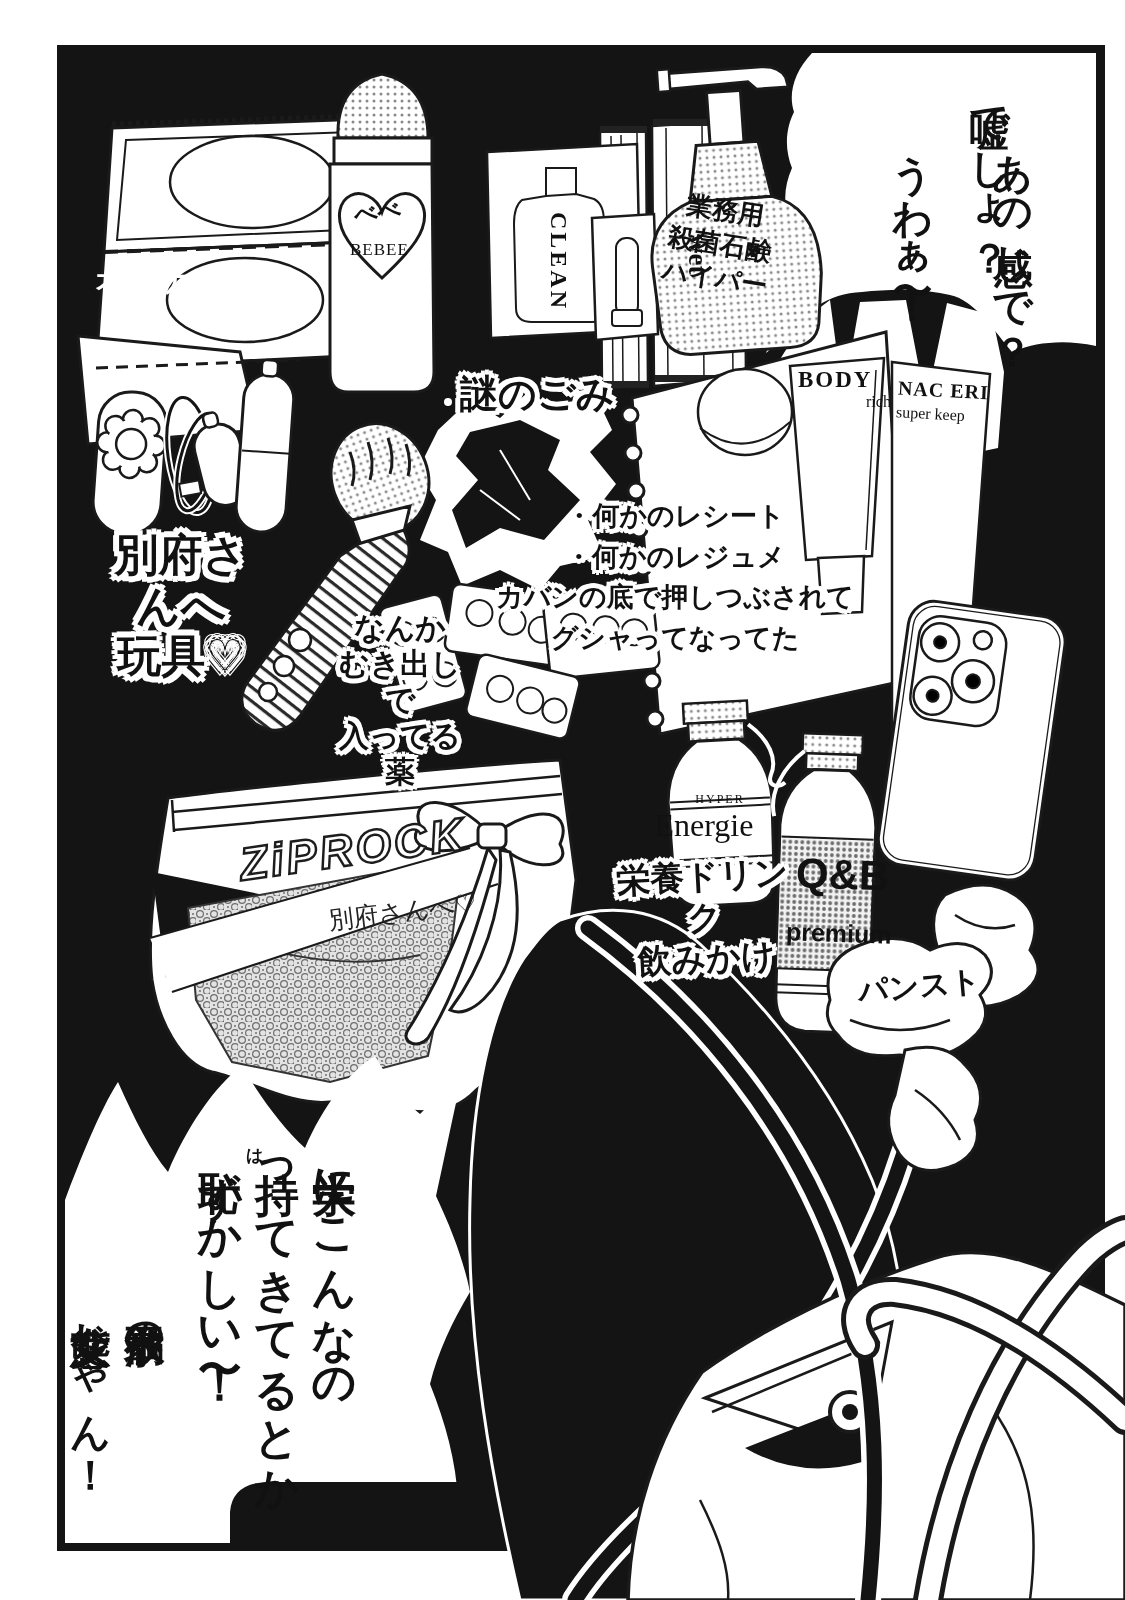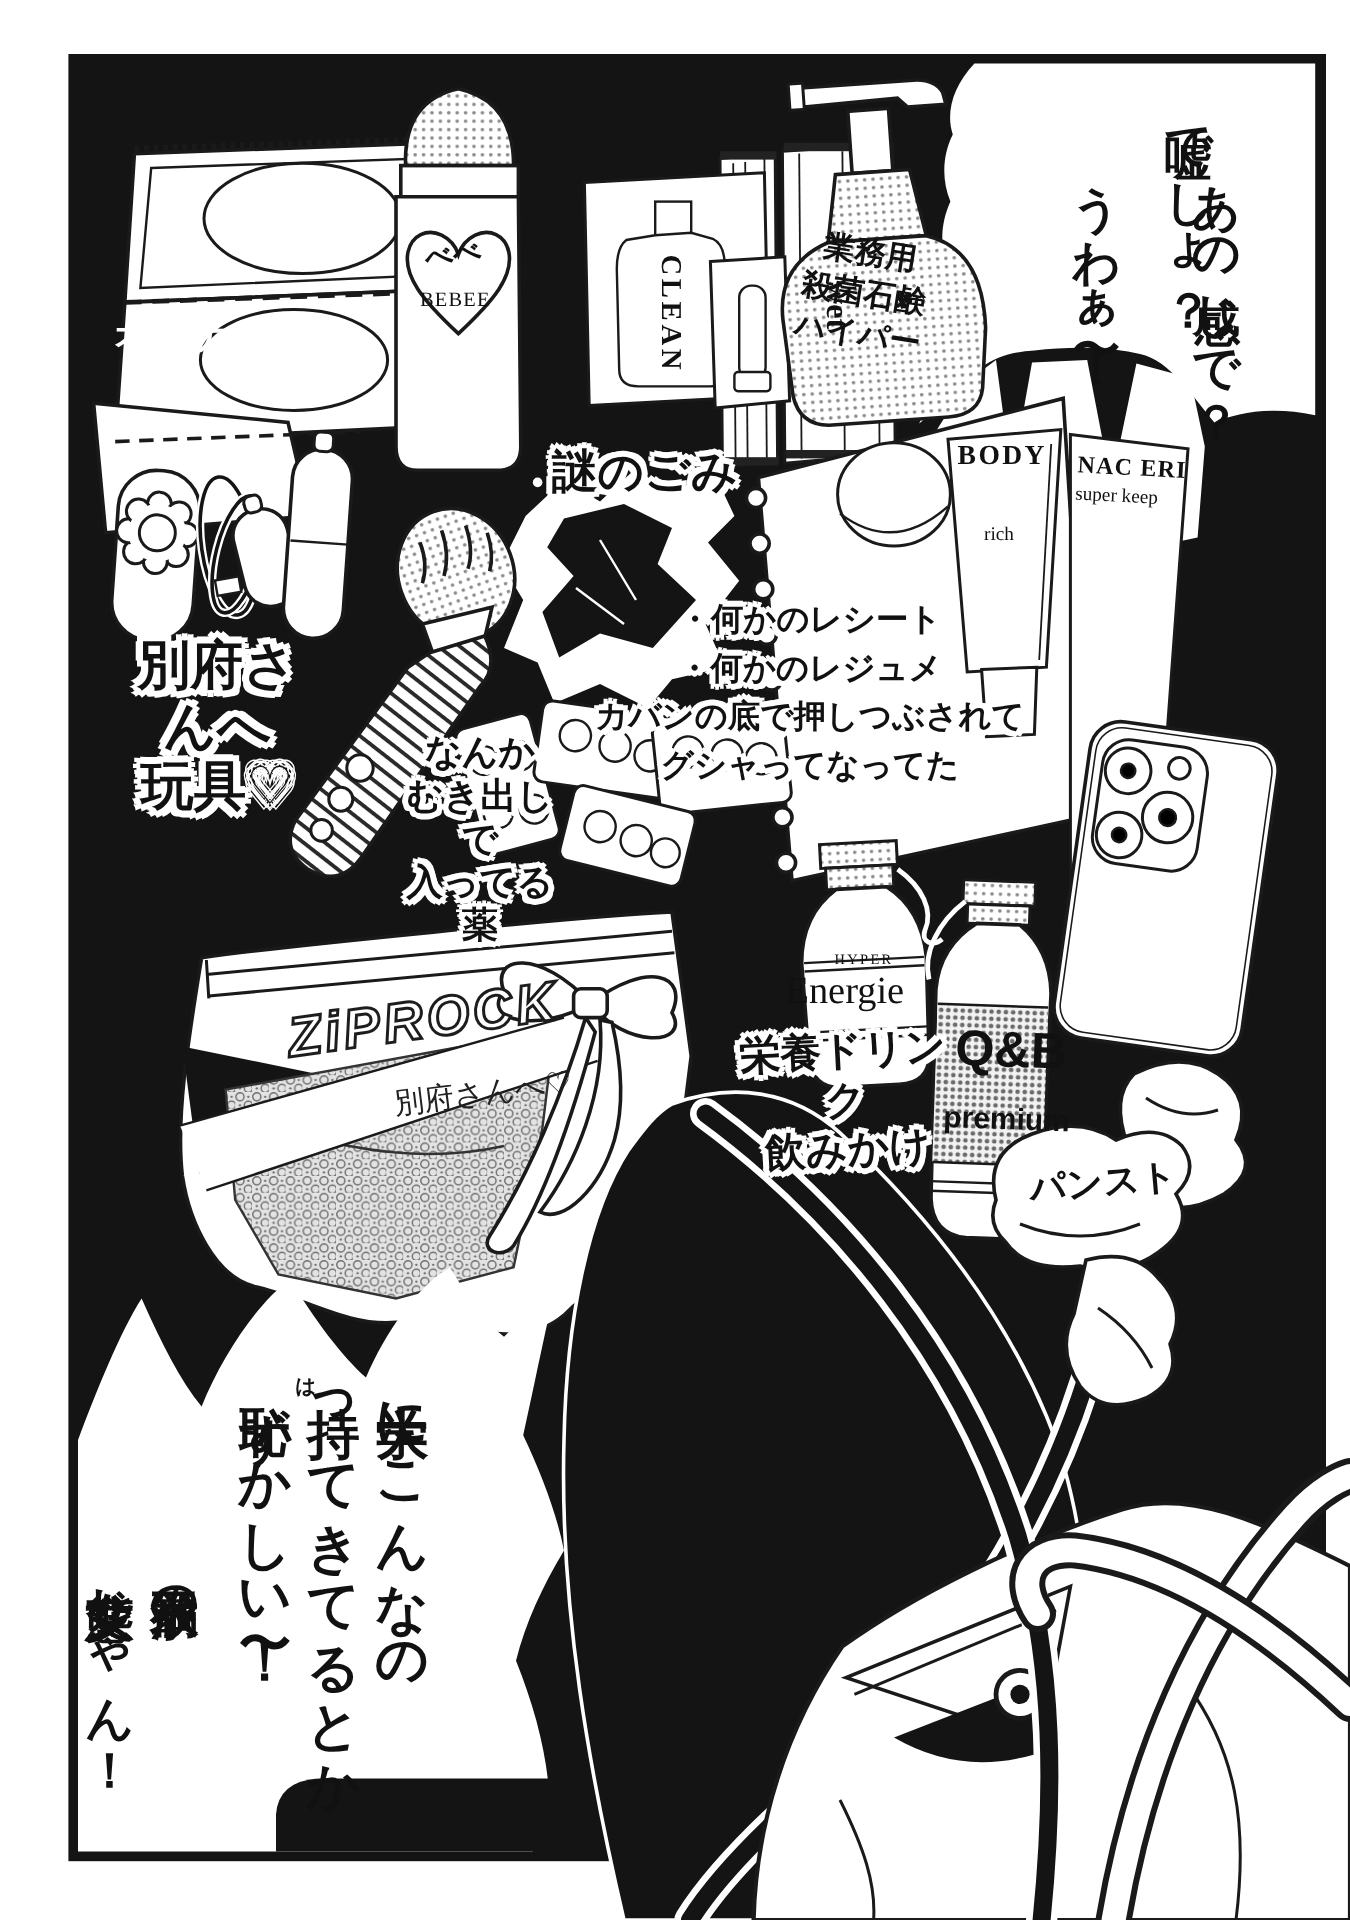--- a/index.html
+++ b/index.html
@@ -328,21 +328,21 @@
 <div class="abs vtm serif" style="left:544px;top:212px;font-size:24px;font-weight:bold;letter-spacing:3px;">CLEAN</div>
 <div class="abs ml ctr" style="left:650px;top:194px;width:140px;font-size:26px;font-weight:800;line-height:1.3;transform:rotate(9deg);">業務用
 殺菌石鹸
 ハイパー</div>
 <div class="abs ob" style="left:460px;top:372px;font-size:38px;">謎のごみ</div>
 <div class="abs ml ctr ob" style="left:495px;top:496px;width:360px;font-size:27px;line-height:1.5;">・何かのレシート
 ・何かのレジュメ
 カバンの底で押しつぶされて
 グシャってなってた</div>
 <div class="abs serif" style="left:798px;top:366px;font-size:23px;font-weight:bold;letter-spacing:2px;">BODY</div>
-<div class="abs serif" style="left:820px;top:392px;font-size:16px;margin-top:44px;">rich</div>
+<div class="abs serif" style="left:866px;top:392px;font-size:16px;">rich</div>
 <div class="abs serif" style="left:898px;top:378px;font-size:20px;font-weight:bold;letter-spacing:1px;transform:rotate(3deg);">NAC ERI</div>
 <div class="abs serif" style="left:896px;top:404px;font-size:16px;transform:rotate(3deg);">super keep</div>
 <div class="abs ml ctr ob ob-lg" style="left:96px;top:530px;width:170px;font-size:44px;line-height:1.15;">別府さんへ
 玩具♡</div>
 <div class="abs ml ctr ob" style="left:325px;top:610px;width:150px;font-size:30px;line-height:1.2;">なんか
 むき出しで
 入ってる薬</div>
 <div class="abs stroke-brand" style="left:236px;top:838px;font-size:46px;transform:rotate(-8deg);transform-origin:left top;">ZiPROCK</div>
 <div class="abs" style="left:328px;top:896px;font-size:25px;transform:rotate(-7deg);color:#222;">別府さんへ♡</div>
 <div class="abs ml ctr ob" style="left:612px;top:856px;width:185px;font-size:34px;line-height:1.2;transform:rotate(-3deg);">栄養ドリンク

